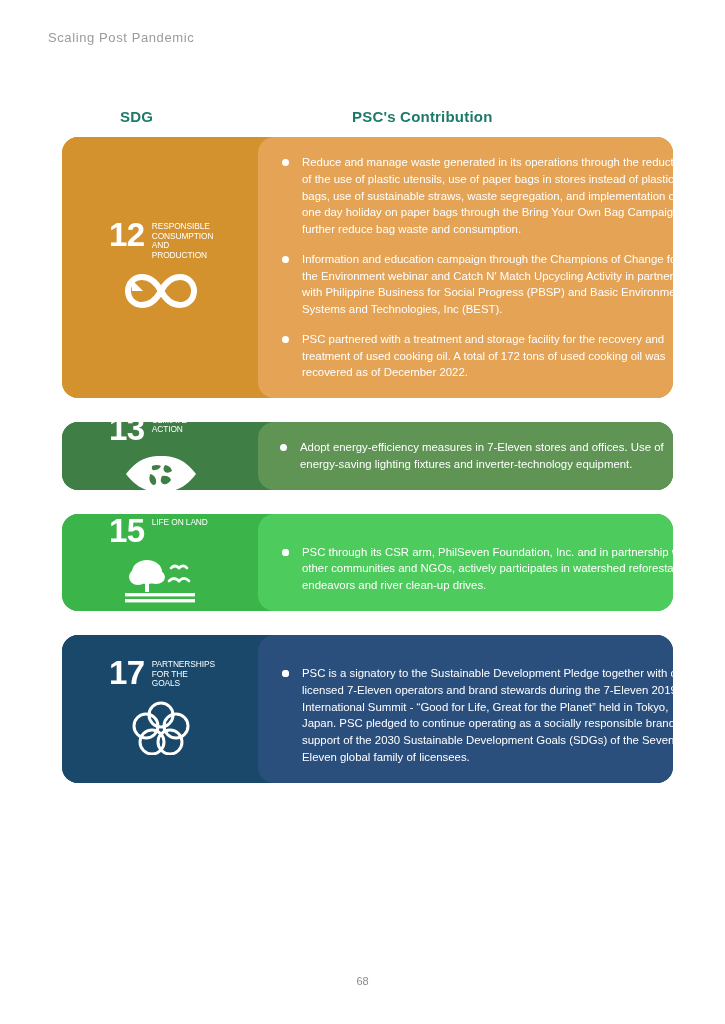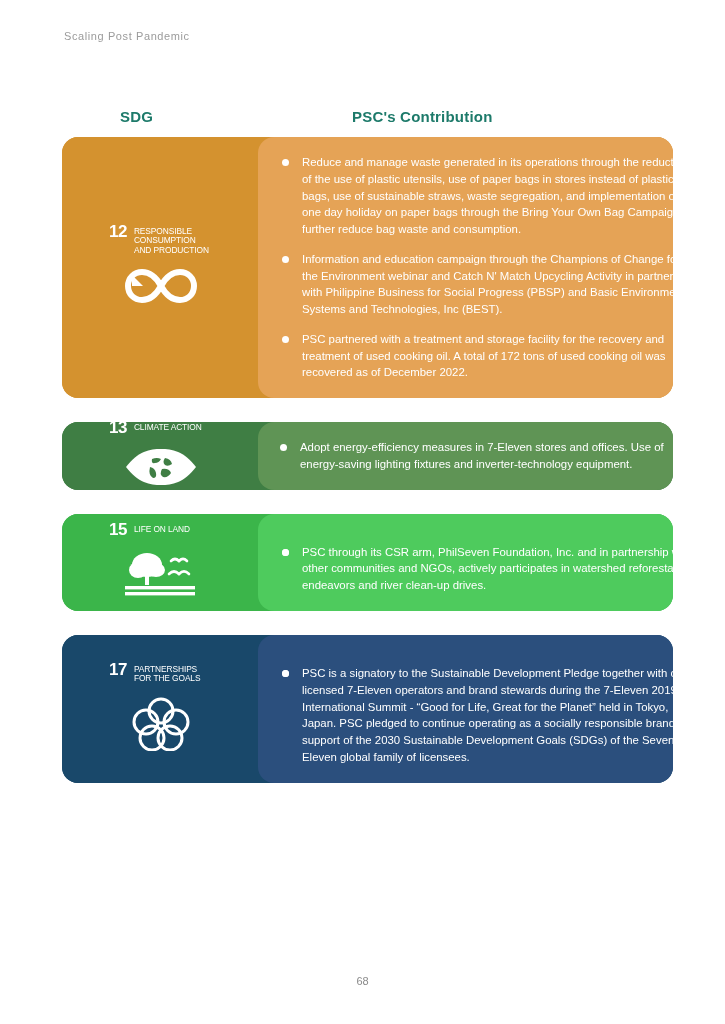--- a/index.html
+++ b/index.html
@@ -8,23 +8,23 @@
     width: 725px;
     height: 1024px;
     background: #ffffff;
     font-family: "Liberation Sans", sans-serif;
     position: relative;
     overflow: hidden;
   }
 
   .page-header {
     position: absolute;
-    left: 64px;
+    left: 48px;
     top: 30px;
-    font-size: 11px;
+    font-size: 13px;
     letter-spacing: 0.6px;
     color: #9b9b9b;
   }
 
   .col-headers {
     position: absolute;
     left: 62px;
     top: 108px;
     width: 611px;
     height: 24px;
@@ -72,21 +72,21 @@
     transform: translateX(-6px);
   }
 
   .sdg-top {
     display: flex;
     align-items: flex-start;
     gap: 7px;
   }
 
   .sdg-num {
-    font-size: 17px;
+    font-size: 33px;
     font-weight: bold;
     line-height: 0.88;
     letter-spacing: -0.5px;
   }
 
   .sdg-title {
     font-size: 8.4px;
     font-weight: normal;
     line-height: 1.12;
     letter-spacing: -0.1px;

